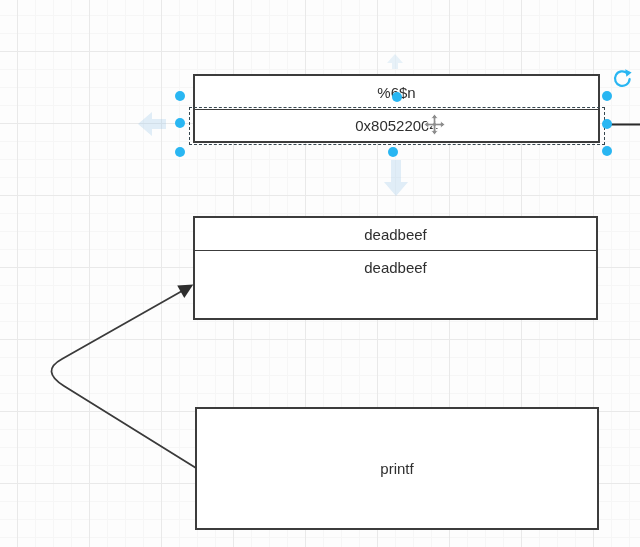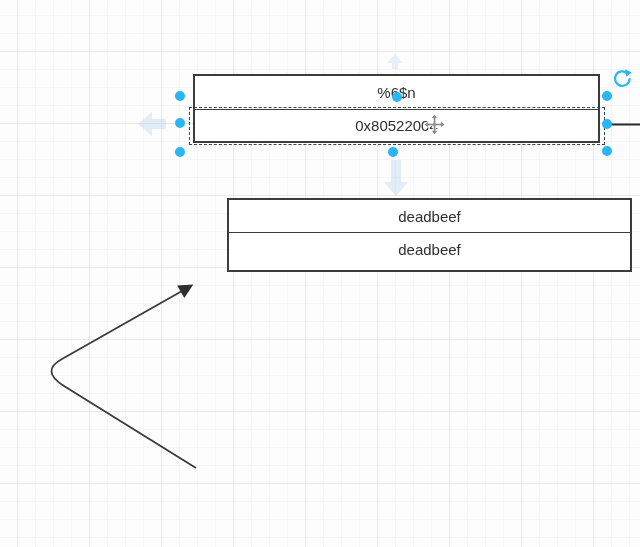--- a/index.html
+++ b/index.html
@@ -42,25 +42,26 @@
 
 <div class="canvas">
 
   <div class="shape" style="left:193px;top:74px;width:407px;height:69px;">
     <div class="trow" style="height:33px;">%6$n</div>
     <div class="trow" style="height:32px;">0x80522004</div>
   </div>
 
   <div class="sel-outline" style="left:189px;top:107px;width:416px;height:38px;"></div>
 
-  <div class="shape" style="left:193px;top:198px;width:405px;height:74px;margin-left:34px;">
+  <div class="shape" style="left:193px;top:216px;width:405px;height:104px;">
     <div class="trow" style="height:32px;">deadbeef</div>
     <div class="trow" style="height:33px;">deadbeef</div>
   </div>
 
+  <div class="shape printf-box" style="left:195px;top:407px;width:404px;height:123px;">printf</div>
 
   <svg class="overlay" width="640" height="547" viewBox="0 0 640 547">
     <defs>
       <marker id="ah" viewBox="0 0 10 10" refX="1" refY="5" markerWidth="9" markerHeight="8" orient="auto">
         <path d="M0,0 L10,5 L0,10 Z" fill="#2e2e2e"></path>
       </marker>
     </defs>
 
     <path d="M196,468 L64,386 Q40,371 62,359 L182,291" fill="none" stroke="#3a3a3a" stroke-width="1.8" marker-end="url(#ah)"></path>
 

